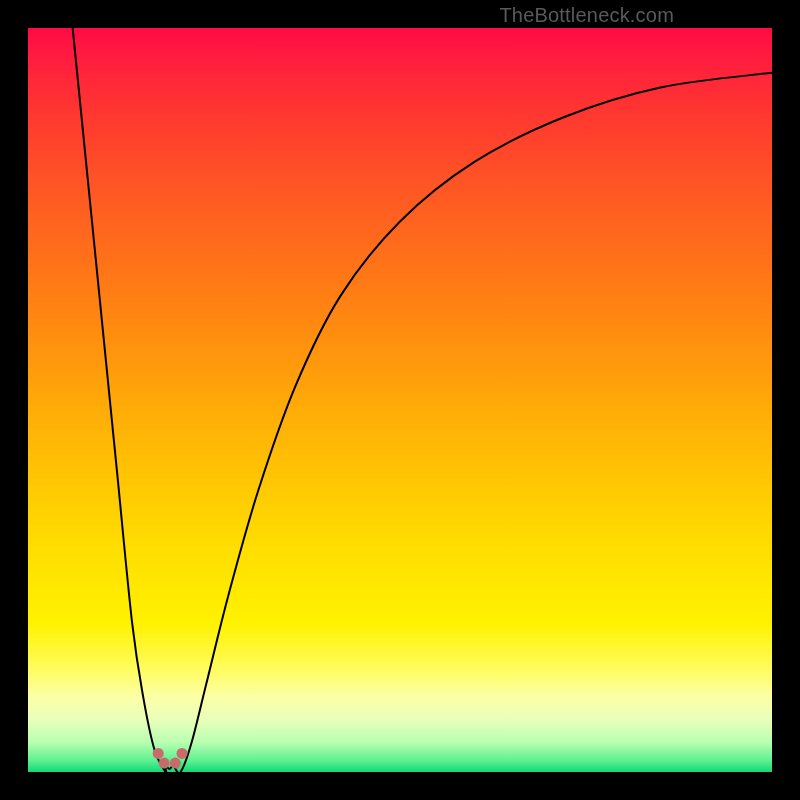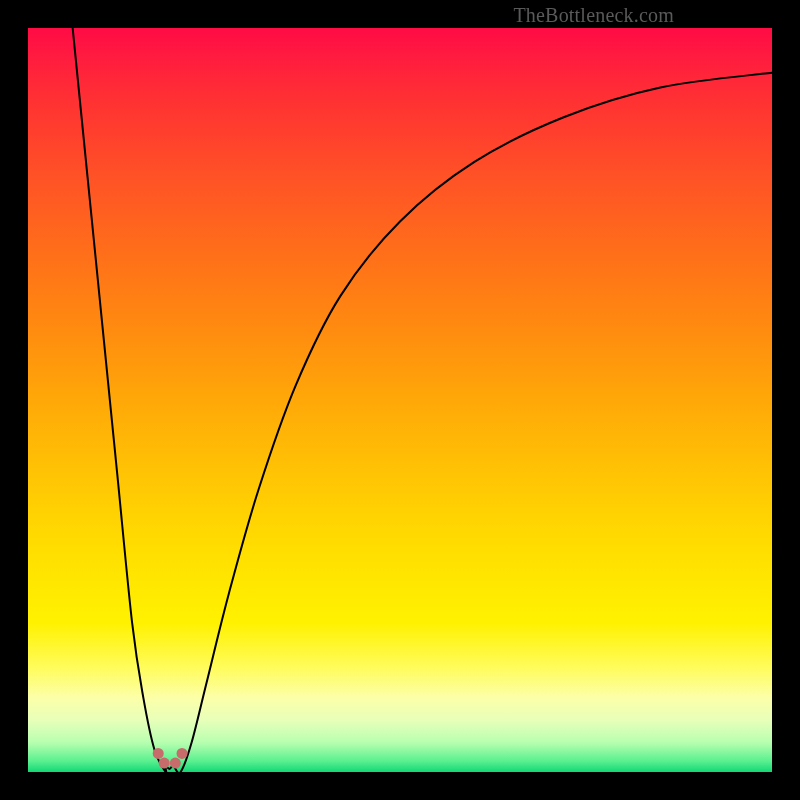--- a/index.html
+++ b/index.html
@@ -10,21 +10,20 @@
     overflow: hidden;
     background: #000;
     font-family: Arial, Helvetica, sans-serif;
   }
   .frame {
     position: absolute;
     top: 0; left: 0;
     width: 684px;
     height: 800px;
     background: #000;
-    font-family: Liberation Serif, serif;
   }
   .plot {
     position: absolute;
     top: 28px;
     left: 28px;
     width: 744px;
     height: 744px;
     overflow: hidden;
   }
   .gradient {

